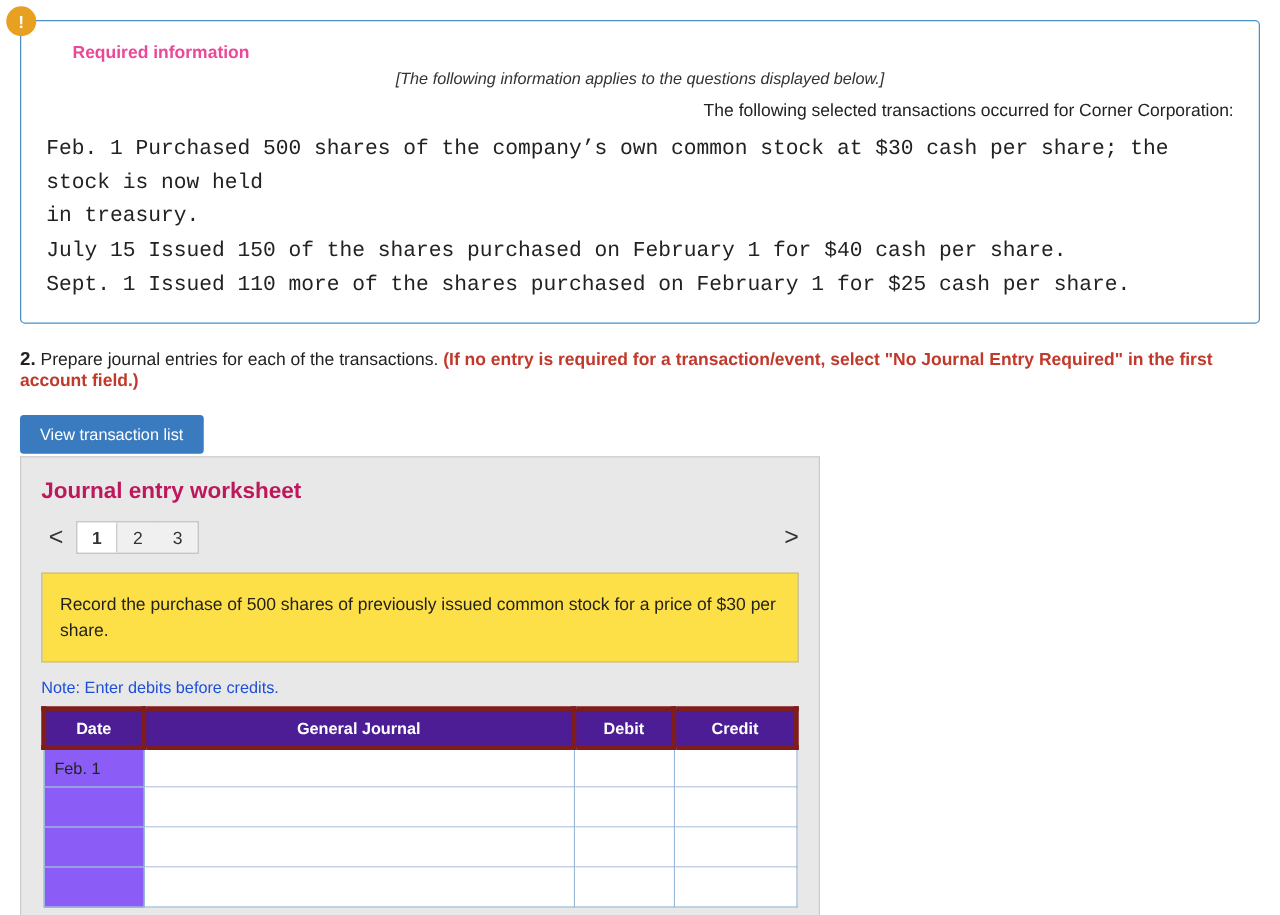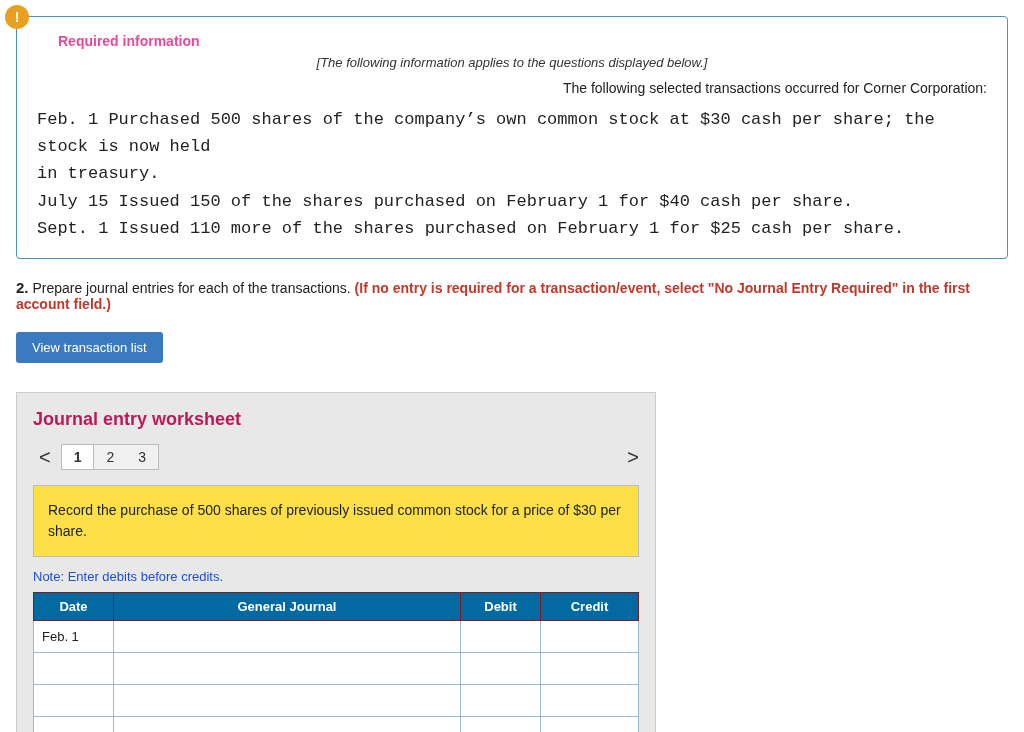--- a/index.html
+++ b/index.html
@@ -81,21 +81,21 @@
 
     
     .btn-view-transaction {
       background-color: #3a7bbf;
       color: white;
       border: none;
       padding: 8px 16px;
       border-radius: 3px;
       font-size: 13px;
       cursor: pointer;
-      margin-bottom: 29px;
+      margin-bottom: 2px;
       display: inline-block;
     }
 
     
     .worksheet-container {
       background: #e8e8e8;
       border: 1px solid #ccc;
       padding: 16px;
       max-width: 640px;
     }
@@ -167,33 +167,33 @@
       margin-bottom: 8px;
     }
 
     
     .journal-table {
       width: 100%;
       border-collapse: collapse;
       font-size: 13px;
     }
     .journal-table th {
-      background: #0369a1;
+      background: #4c1d95;
       color: white;
       text-align: center;
       padding: 6px 8px;
-      border: 1px solid #7f1d1d;
+      border: 4px solid #7f1d1d;
     }
     .journal-table th.col-date { width: 80px; }
     .journal-table th.col-journal { }
     .journal-table th.col-debit { width: 80px; }
     .journal-table th.col-credit { width: 98px; }
 
     .journal-table td {
-      background: #ffffff;
+      background: #8b5cf6;
       border: 1px solid #9ab8d8;
       padding: 5px 8px;
       height: 32px;
       vertical-align: middle;
     }
     .journal-table tr:first-child td {
       
     }
     .journal-table td.date-cell {
       text-align: left;

